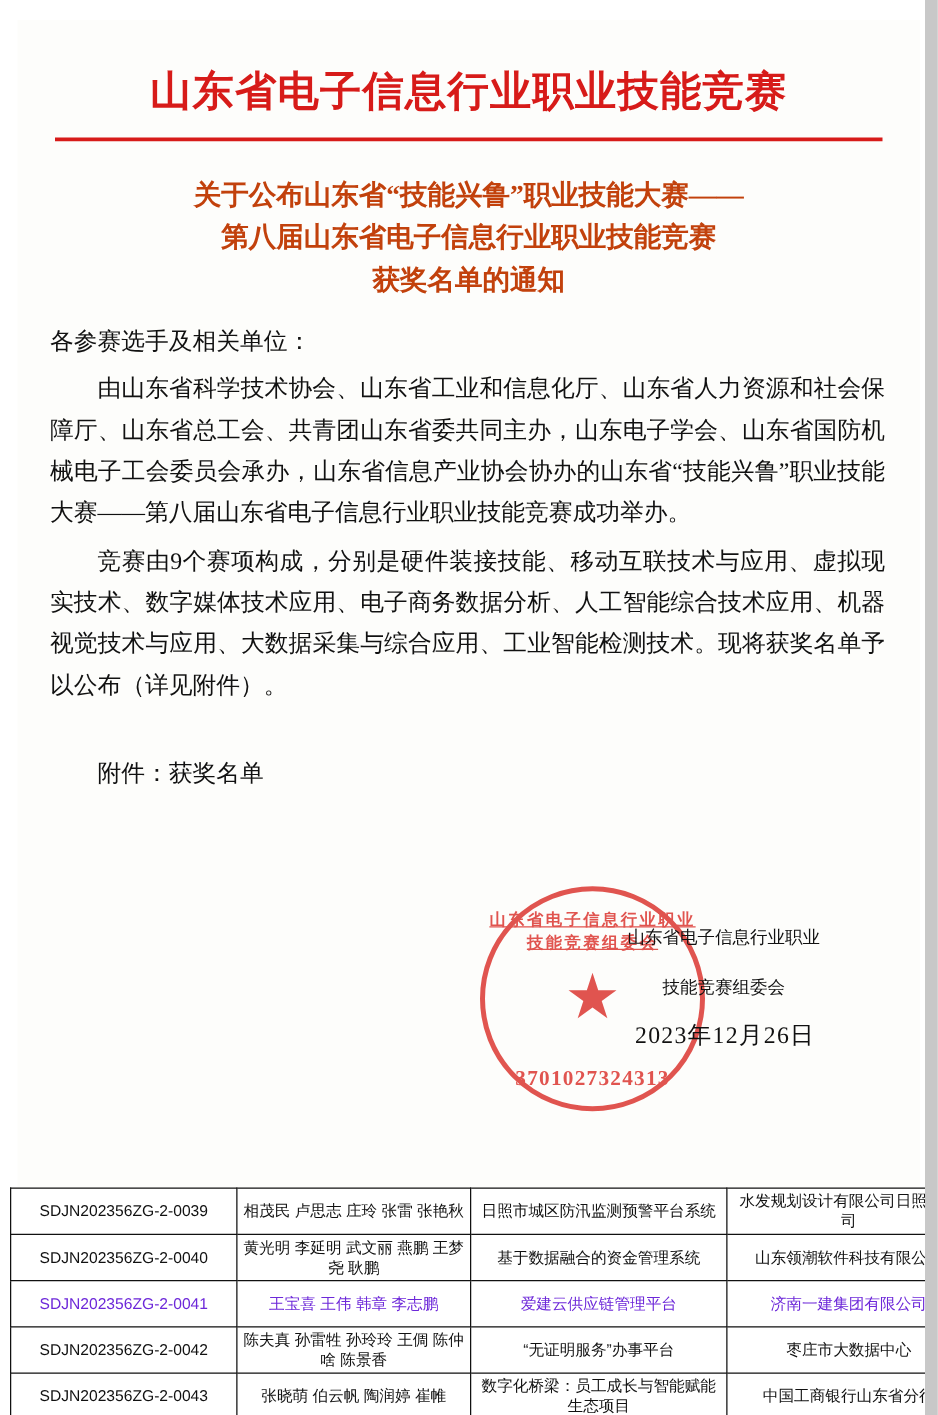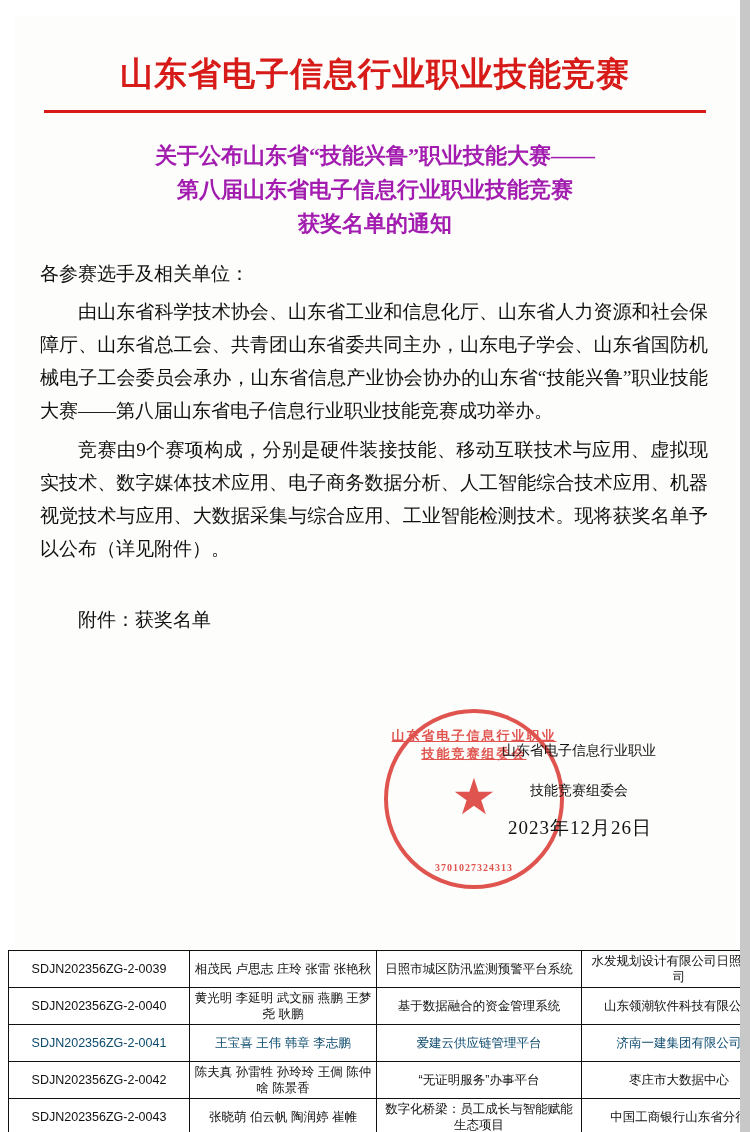--- a/index.html
+++ b/index.html
@@ -50,21 +50,21 @@
     margin: 14px 8px 0 8px;
     height: 3px;
     background: #d71b19;
   }
   .doc-title {
     margin-top: 26px;
     text-align: center;
     font-weight: bold;
     font-size: 22px;
     line-height: 34px;
-    color: #a21caf;
+    color: #c2410c;
   }
   .doc-title div { white-space: nowrap; }
   .salutation {
     margin-top: 18px;
     font-size: 19px;
     line-height: 30px;
     color: #111;
     padding-left: 4px;
   }
   p.body-par {
@@ -134,21 +134,21 @@
     position: absolute;
     left: 0;
     width: 100%;
     text-align: center;
     color: #d9251f;
     font-weight: bold;
     font-size: 13px;
     letter-spacing: 2px;
   }
   .seal-top-text { top: 14px; text-decoration: underline; }
-  .seal-bottom-text { bottom: 12px; font-size: 10px; letter-spacing: 1px; }
+  .seal-bottom-text { bottom: 12px; font-size: 17px; letter-spacing: 1px; }
   
   .table-wrap {
     position: absolute;
     left: 8px;
     top: 950px;
     width: 734px;
     background: #fff;
   }
   table.award {
     border-collapse: collapse;
@@ -164,21 +164,21 @@
     padding: 2px 4px;
     text-align: center;
     vertical-align: middle;
     line-height: 16px;
     overflow: hidden;
   }
   td.col-code { width: 172px; letter-spacing: 0px; }
   td.col-names { width: 178px; }
   td.col-project { width: 196px; }
   td.col-org { width: 186px; }
-  tr.highlight td { color: #0c4a6e; }
+  tr.highlight td { color: #6d28d9; }
 </style>
 </head>
 <body>
 
 <div class="page">
   <div class="sheet">
     <div class="doc-inner">
 
       <div class="red-title">山东省电子信息行业职业技能竞赛</div>
       <div class="red-rule"></div>

